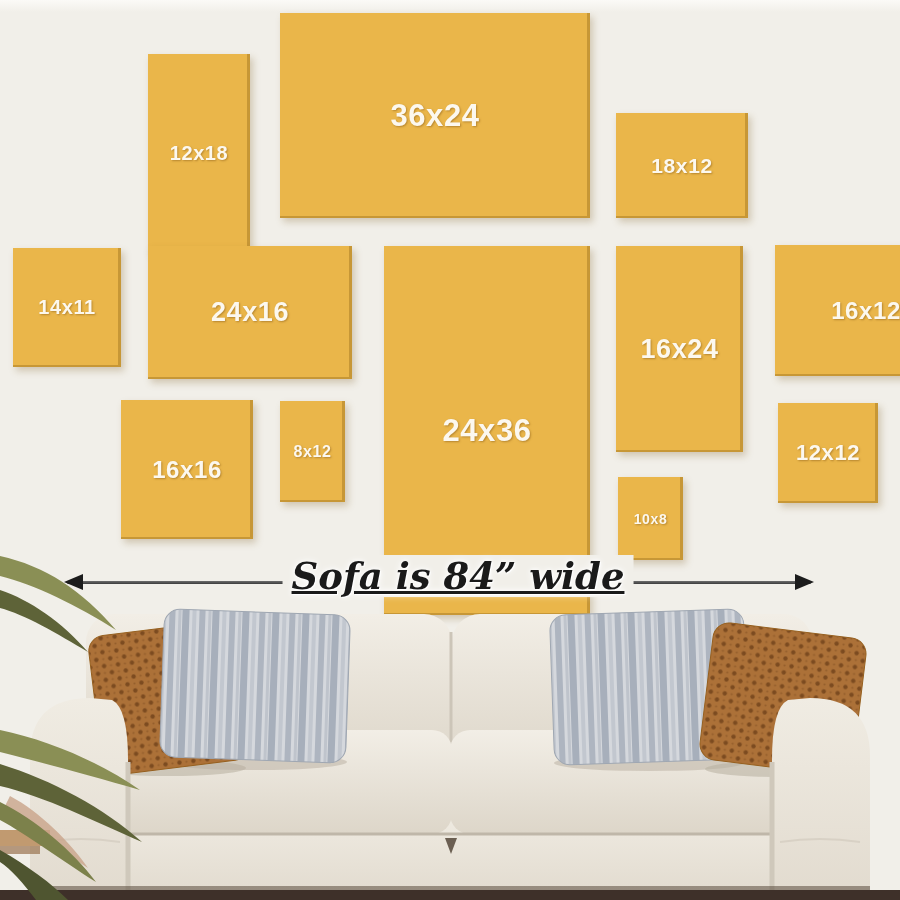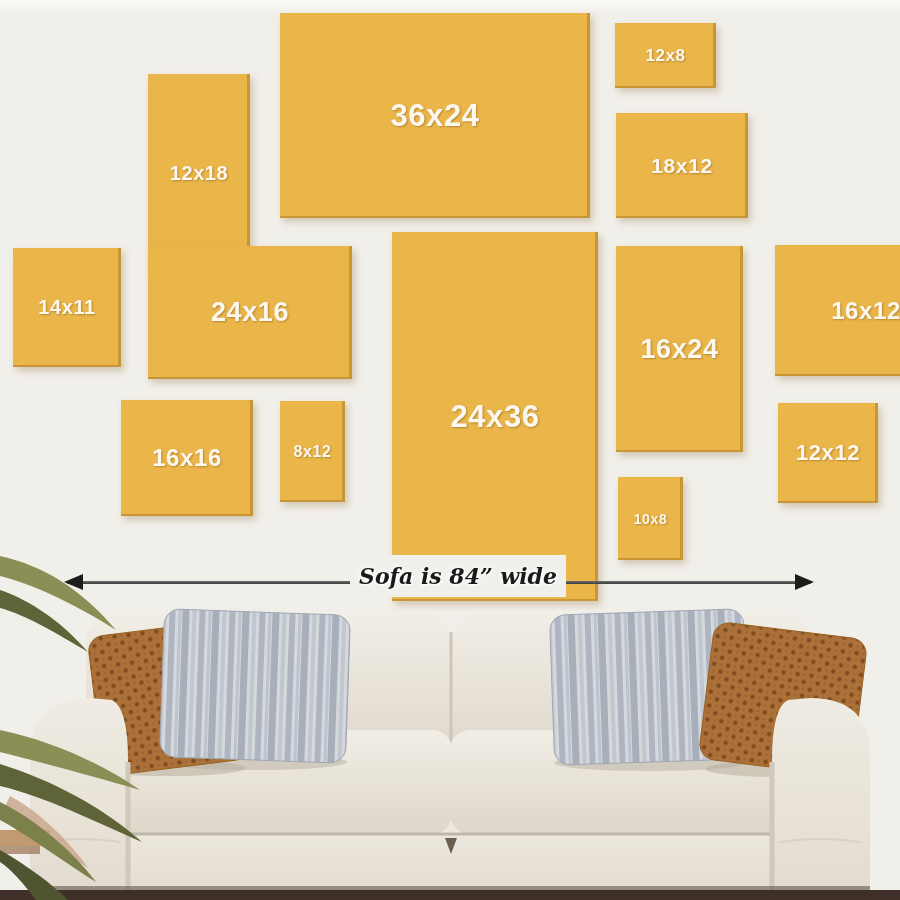--- a/index.html
+++ b/index.html
@@ -29,60 +29,58 @@
     background:linear-gradient(180deg,#6e6e6e,var(--arrow-line));border-radius:2px;}
   .arrowhead-left{position:absolute;left:-1px;top:4px;width:0;height:0;
     border-top:8px solid transparent;border-bottom:8px solid transparent;
     border-right:19px solid var(--arrow-head);}
   .arrowhead-right{position:absolute;right:-1px;top:4px;width:0;height:0;
     border-top:8px solid transparent;border-bottom:8px solid transparent;
     border-left:19px solid var(--arrow-head);}
   .measure-label{
     position:absolute;left:calc(50% + 19px);top:-15px;transform:translateX(-50%);
     font-family:"DejaVu Serif",serif;font-style:italic;font-weight:bold;
-    font-size:22px;line-height:42px;color:var(--measure-text);
+    font-size:37px;line-height:42px;color:var(--measure-text);
     background:var(--wall);padding:0 9px;white-space:nowrap;
     text-shadow:0 0 4px #ffffff,0 0 9px #ffffff,1px 1px 0 #ffffff;
+    text-decoration:underline;
   }
   .sofa-svg{position:absolute;left:0;top:550px;}
 </style>
 </head>
 <body>
 
 <div class="stage">
 
   <div class="frames-layer">
-      <div class="frame" style="left: 148px; top: 74px; width: 102px; height: 198px;">
+      <div class="frame" style="left: 148px; top: 54px; width: 102px; height: 198px;">
         <span style="font-size: 20px;">12x18</span>
       </div>
       <div class="frame" style="left: 280px; top: 13px; width: 310px; height: 205px;">
         <span style="font-size: 31px; text-align: right;">36x24</span>
-      </div>
-      <div class="frame" style="left: 615px; top: 23px; width: 101px; height: 65px;">
-        <span style="font-size: 17px;">12x8</span>
       </div>
       <div class="frame" style="left: 616px; top: 113px; width: 132px; height: 105px;">
         <span style="font-size: 21px;">18x12</span>
       </div>
       <div class="frame" style="left: 13px; top: 248px; width: 108px; height: 119px;">
         <span style="font-size: 20px;">14x11</span>
       </div>
       <div class="frame" style="left: 148px; top: 246px; width: 204px; height: 133px;">
         <span style="font-size: 27px;">24x16</span>
       </div>
-      <div class="frame" style="left: 384px; top: 232px; width: 206px; height: 369px; margin-left: 8px;">
+      <div class="frame" style="left: 384px; top: 246px; width: 206px; height: 369px;">
         <span style="font-size: 31px;">24x36</span>
       </div>
       <div class="frame" style="left: 616px; top: 246px; width: 127px; height: 206px;">
         <span style="font-size: 27px;">16x24</span>
       </div>
       <div class="frame" style="left: 775px; top: 245px; width: 102px; height: 131px; padding-left: 40px;">
         <span style="font-size: 24px;">16x12</span>
       </div>
-      <div class="frame" style="left: 121px; top: 400px; width: 132px; height: 116px;">
+      <div class="frame" style="left: 121px; top: 400px; width: 132px; height: 139px;">
         <span style="font-size: 24px;">16x16</span>
       </div>
       <div class="frame" style="left: 280px; top: 401px; width: 65px; height: 101px;">
         <span style="font-size: 16px;">8x12</span>
       </div>
       <div class="frame" style="left: 618px; top: 477px; width: 65px; height: 83px; justify-content: center;">
         <span style="font-size: 14px;">10x8</span>
       </div>
       <div class="frame" style="left: 778px; top: 403px; width: 100px; height: 100px;">
         <span style="font-size: 22px;">12x12</span>

